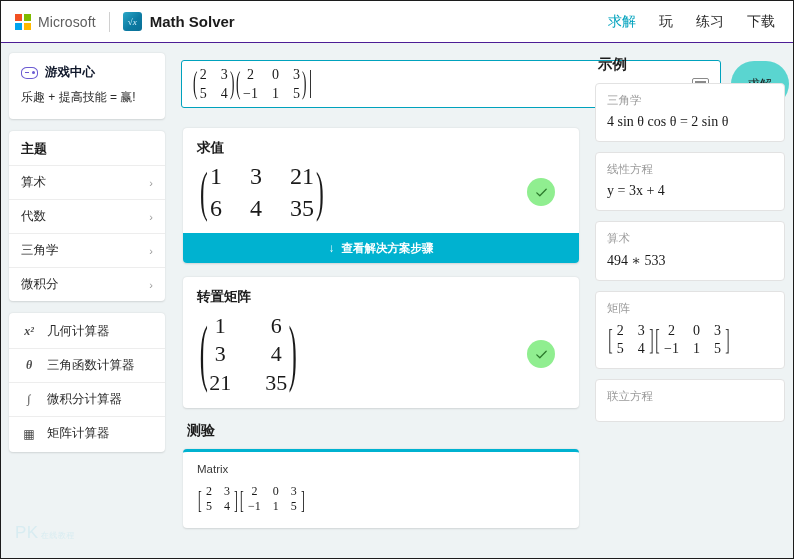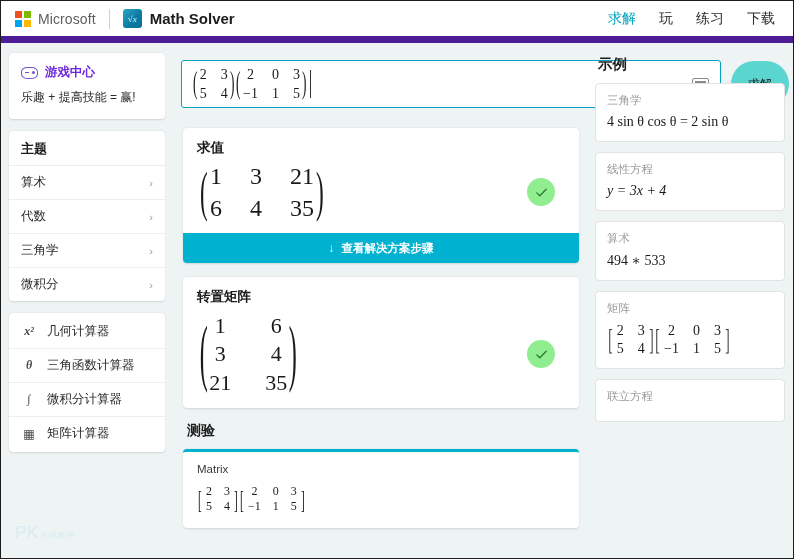--- a/index.html
+++ b/index.html
@@ -8,21 +8,21 @@
     overflow: hidden;
     font-family: "Liberation Sans", "DejaVu Sans", sans-serif;
     background: #ffffff;
   }
   #page { position: relative; width: 794px; height: 559px; background: #eef3f4; border: 1px solid #1c1c1c; overflow: hidden; }
 
   
   .topbar {
     position: absolute; top: 0; left: 0; width: 794px; height: 42px;
     background: #ffffff; display: flex; align-items: center; padding: 0 14px;
-    border-bottom: 7px solid #4c1d95;
+    border-bottom: 1px solid #4c1d95;
   }
   .ms-logo { display: inline-grid; grid-template-columns: 7px 7px; grid-template-rows: 7px 7px; gap: 2px; margin-right: 7px; }
   .ms-logo i { display: block; width: 7px; height: 7px; }
   .ms-word { font-size: 14px; color: #5e5e5e; letter-spacing: .1px; }
   .divider-v { width: 1px; height: 20px; background: #d0d0d0; margin: 0 13px; }
   .app-icon { width: 19px; height: 19px; border-radius: 3px; margin-right: 8px;
     background: linear-gradient(135deg,#2aa7c7 0%, #0c7ba3 55%, #0a6f96 100%);
     display: flex; align-items: center; justify-content: center;
     color: #d9f4ff; font-size: 9px; font-family: "Liberation Serif", serif; font-style: italic; }
   .app-name { font-size: 15px; color: #1b1b1b; font-weight: bold; }
@@ -36,21 +36,21 @@
   .rightcol{ position: absolute; left: 586px; top: 42px; width: 208px; height: 517px; padding: 12px 10px 0 8px; }
 
   .card { background: #ffffff; border-radius: 4px; box-shadow: 0 .5px 2px rgba(0,0,0,.13); }
 
   
   .game-card { padding: 11px 12px 13px 12px; margin-bottom: 12px; }
   .game-head { display: flex; align-items: center; gap: 7px; margin-bottom: 8px; }
   .pad-icon { width: 17px; height: 12px; border: 1.4px solid #6b5bd2; border-radius: 6px/5px; position: relative; flex: none; }
   .pad-icon::before { content: ""; position: absolute; left: 2.5px; top: 4px; width: 4px; height: 1.4px; background: #6b5bd2; }
   .pad-icon::after { content: ""; position: absolute; right: 2.5px; top: 3.2px; width: 3px; height: 3px; border-radius: 50%; background: #6b5bd2; }
-  .game-title { font-size: 12.5px; color: #6d28d9; font-weight: bold; }
+  .game-title { font-size: 12.5px; color: #0f172a; font-weight: bold; }
   .game-sub { font-size: 12px; color: #2b2b2b; }
 
   
   .topics-card { padding: 9px 0 0 0; margin-bottom: 12px; }
   .topics-title { font-size: 13px; color: #1b1b1b; font-weight: bold; padding: 0 12px 7px 12px; }
   .topic-row { display: flex; align-items: center; justify-content: space-between;
     padding: 8px 12px; border-top: 1px solid #ededed; font-size: 12.5px; color: #2b2b2b; cursor: pointer; }
   .topic-row:first-of-type { border-top: none; }
   .chev { color: #9a9a9a; font-size: 11px; }
 
@@ -297,21 +297,21 @@
     <div class="ex-title">示例</div>
 
 
     <div class="ex-card">
       <div class="ex-label">三角学</div>
       <div class="ex-math mserif">4 sin θ cos θ = 2 sin θ</div>
     </div>
 
     <div class="ex-card">
       <div class="ex-label">线性方程</div>
-      <div class="ex-math mserif" style="font-style:italic">y = 3x + 4</div>
+      <div class="ex-math mserif" style="">y = 3x + 4</div>
     </div>
 
     <div class="ex-card">
       <div class="ex-label">算术</div>
       <div class="ex-math mserif">494 ∗ 533</div>
     </div>
 
     <div class="ex-card">
       <div class="ex-label">矩阵</div>
       <div class="ex-math mserif" id="ex-matrix"><span class="mat">

